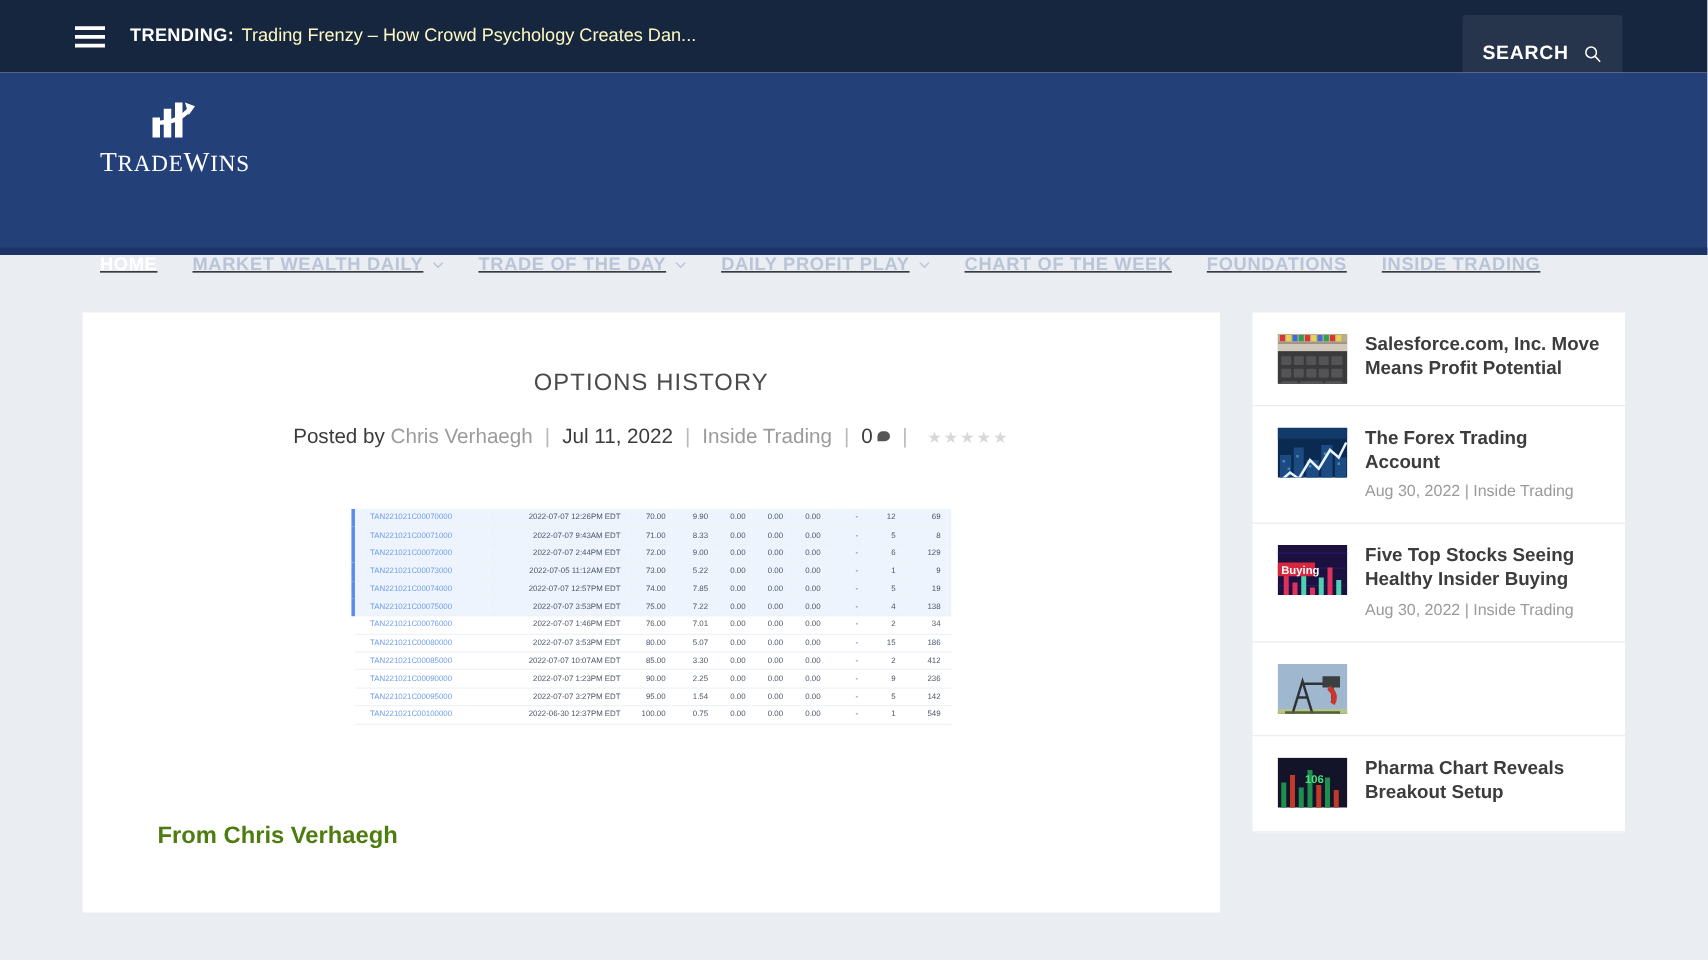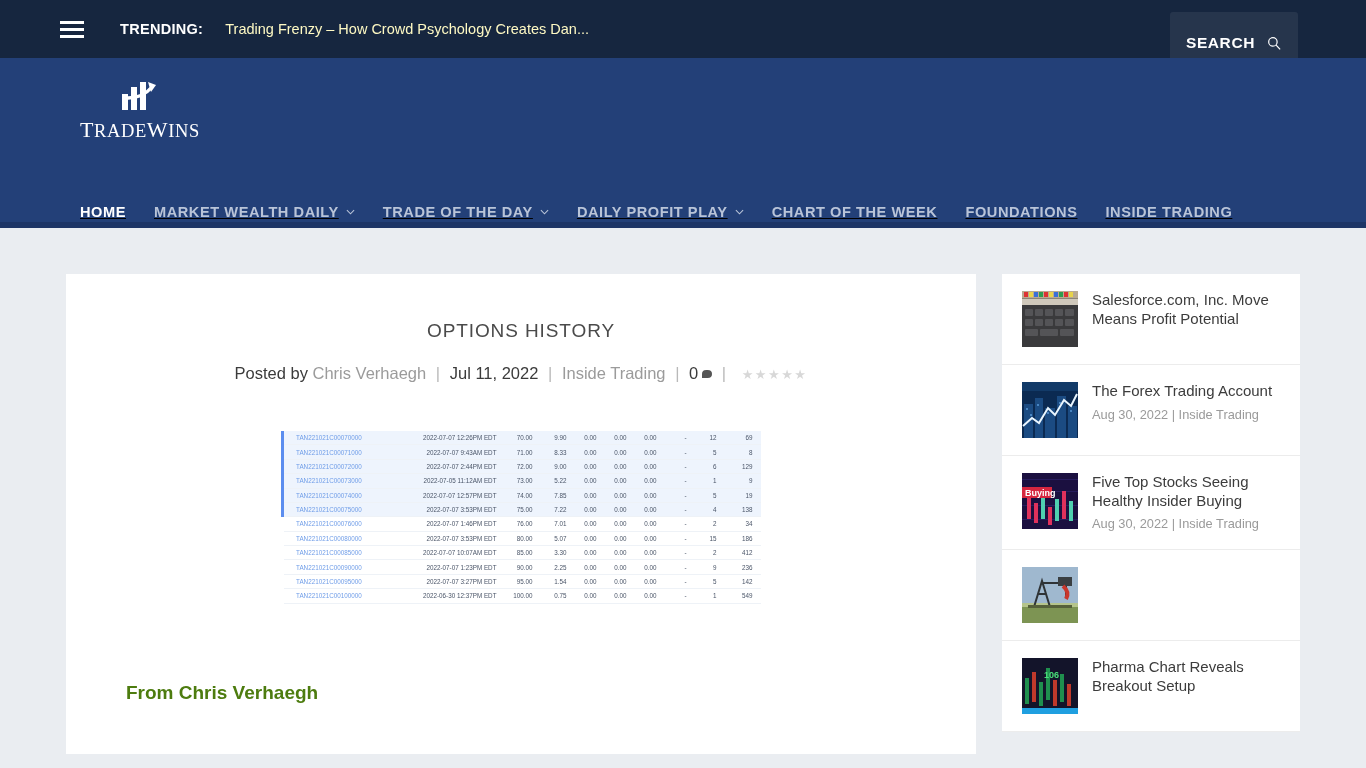--- a/index.html
+++ b/index.html
@@ -9,21 +9,20 @@
     background: #eaedf1;
     overflow: hidden;
   }
 
   
   .topbar {
     height: 58px; background: #16263f;
     display: flex; align-items: center;
     padding: 0 40px 0 60px;
     position: relative;
-    gap: 16px;
   }
   .hamburger {
     width: 24px; height: 17px;
     display: flex; flex-direction: column; justify-content: space-between;
     margin-right: 20px; cursor: pointer;
   }
   .hamburger span { display: block; height: 3px; background: #ffffff; border-radius: 0; }
   .trending-label {
     color: #ffffff; font-size: 14.5px; font-weight: bold;
     letter-spacing: .3px; margin-right: 6px; white-space: nowrap;
@@ -40,21 +39,21 @@
     display: flex; align-items: center; gap: 12px;
     cursor: pointer;
   }
   .search-box .lbl {
     color: #ffffff; font-size: 15.5px; font-weight: bold; letter-spacing: .6px;
   }
   .search-ico { display: block; }
 
   
   .header {
-    height: 170px; background: #234078;
+    height: 146px; background: #234078;
     position: relative;
     border-bottom: 6px solid #1d3566;
   }
   .logo-wrap {
     position: absolute; left: 80px; top: 22px;
     display: flex; flex-direction: column; align-items: center;
   }
   .logo-mark { width: 44px; height: 34px; }
   .logo-text {
     font-family: "Liberation Serif", serif;
@@ -136,25 +135,25 @@
   .widget { background: #ffffff; }
   .widget-head {
     background: #3d4f5c; color: #ffffff;
     font-size: 16px; font-weight: bold; letter-spacing: .7px;
     padding: 17px 20px;
   }
   .post {
     display: flex; gap: 14px; padding: 17px 20px;
     border-bottom: 1px solid #ececec; align-items: flex-start;
   }
-  .thumb { width: 56px; height: 56px; flex: 0 0 56px; overflow: hidden; }
+  .thumb { width: 56px; height: 40px; flex: 0 0 56px; overflow: hidden; }
   .post-body { flex: 1; min-width: 0; }
   .post-title {
     font-size: 15px; color: #3c3c3c; line-height: 1.24;
-    cursor: pointer; font-weight: normal;
+    cursor: pointer; font-weight: bold;
   }
   .post-meta { font-size: 12.8px; color: #9a9a9a; margin-top: 5px; line-height: 1.35; }
 </style>
 </head>
 <body>
 
 <div class="topbar">
   <div class="hamburger">
     <span></span>
     <span></span>

